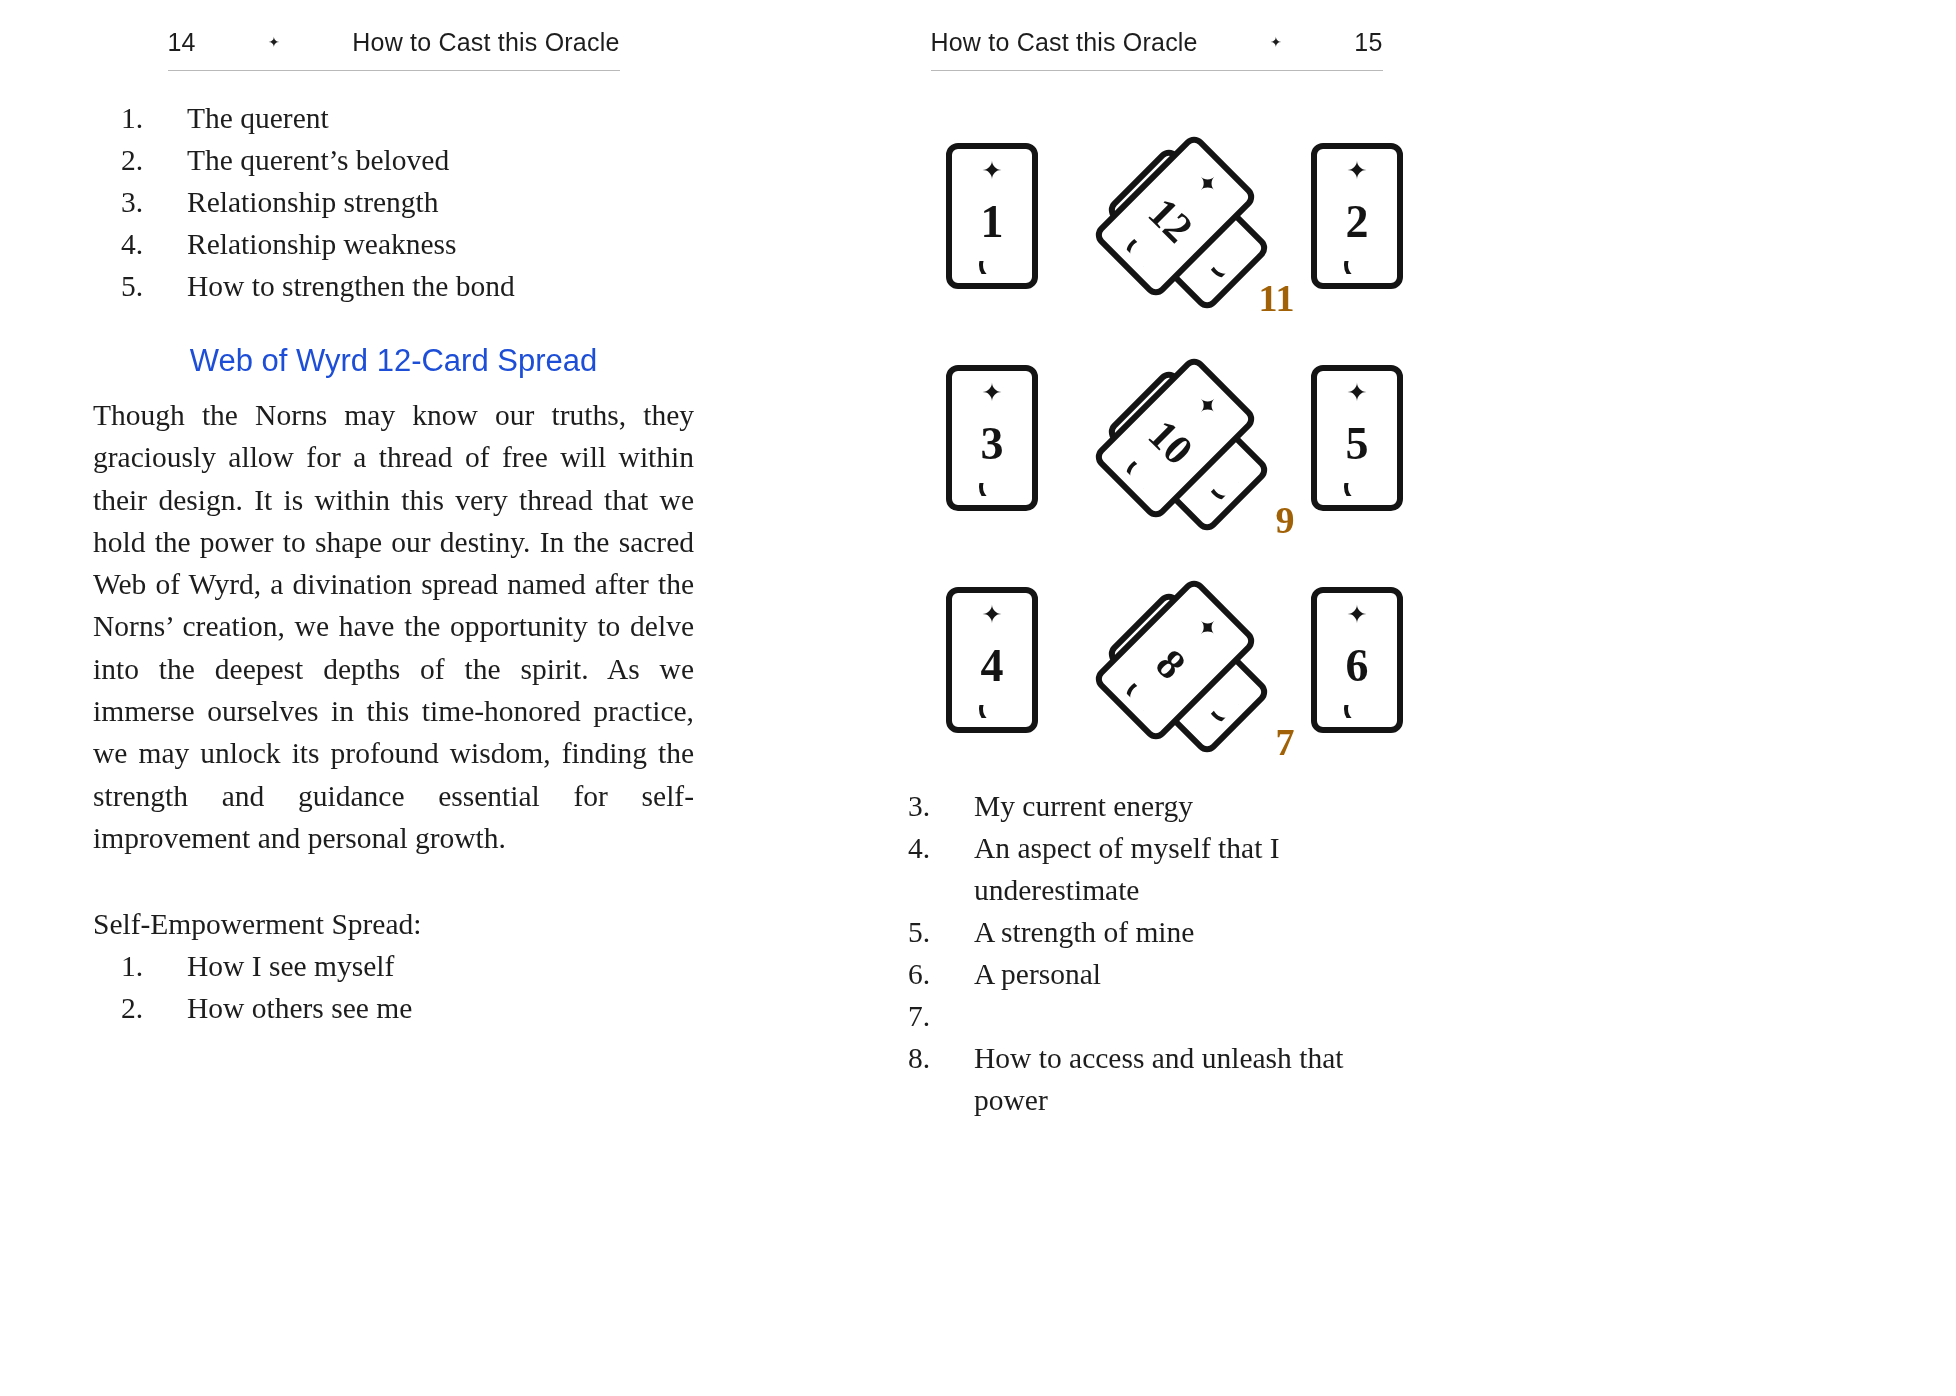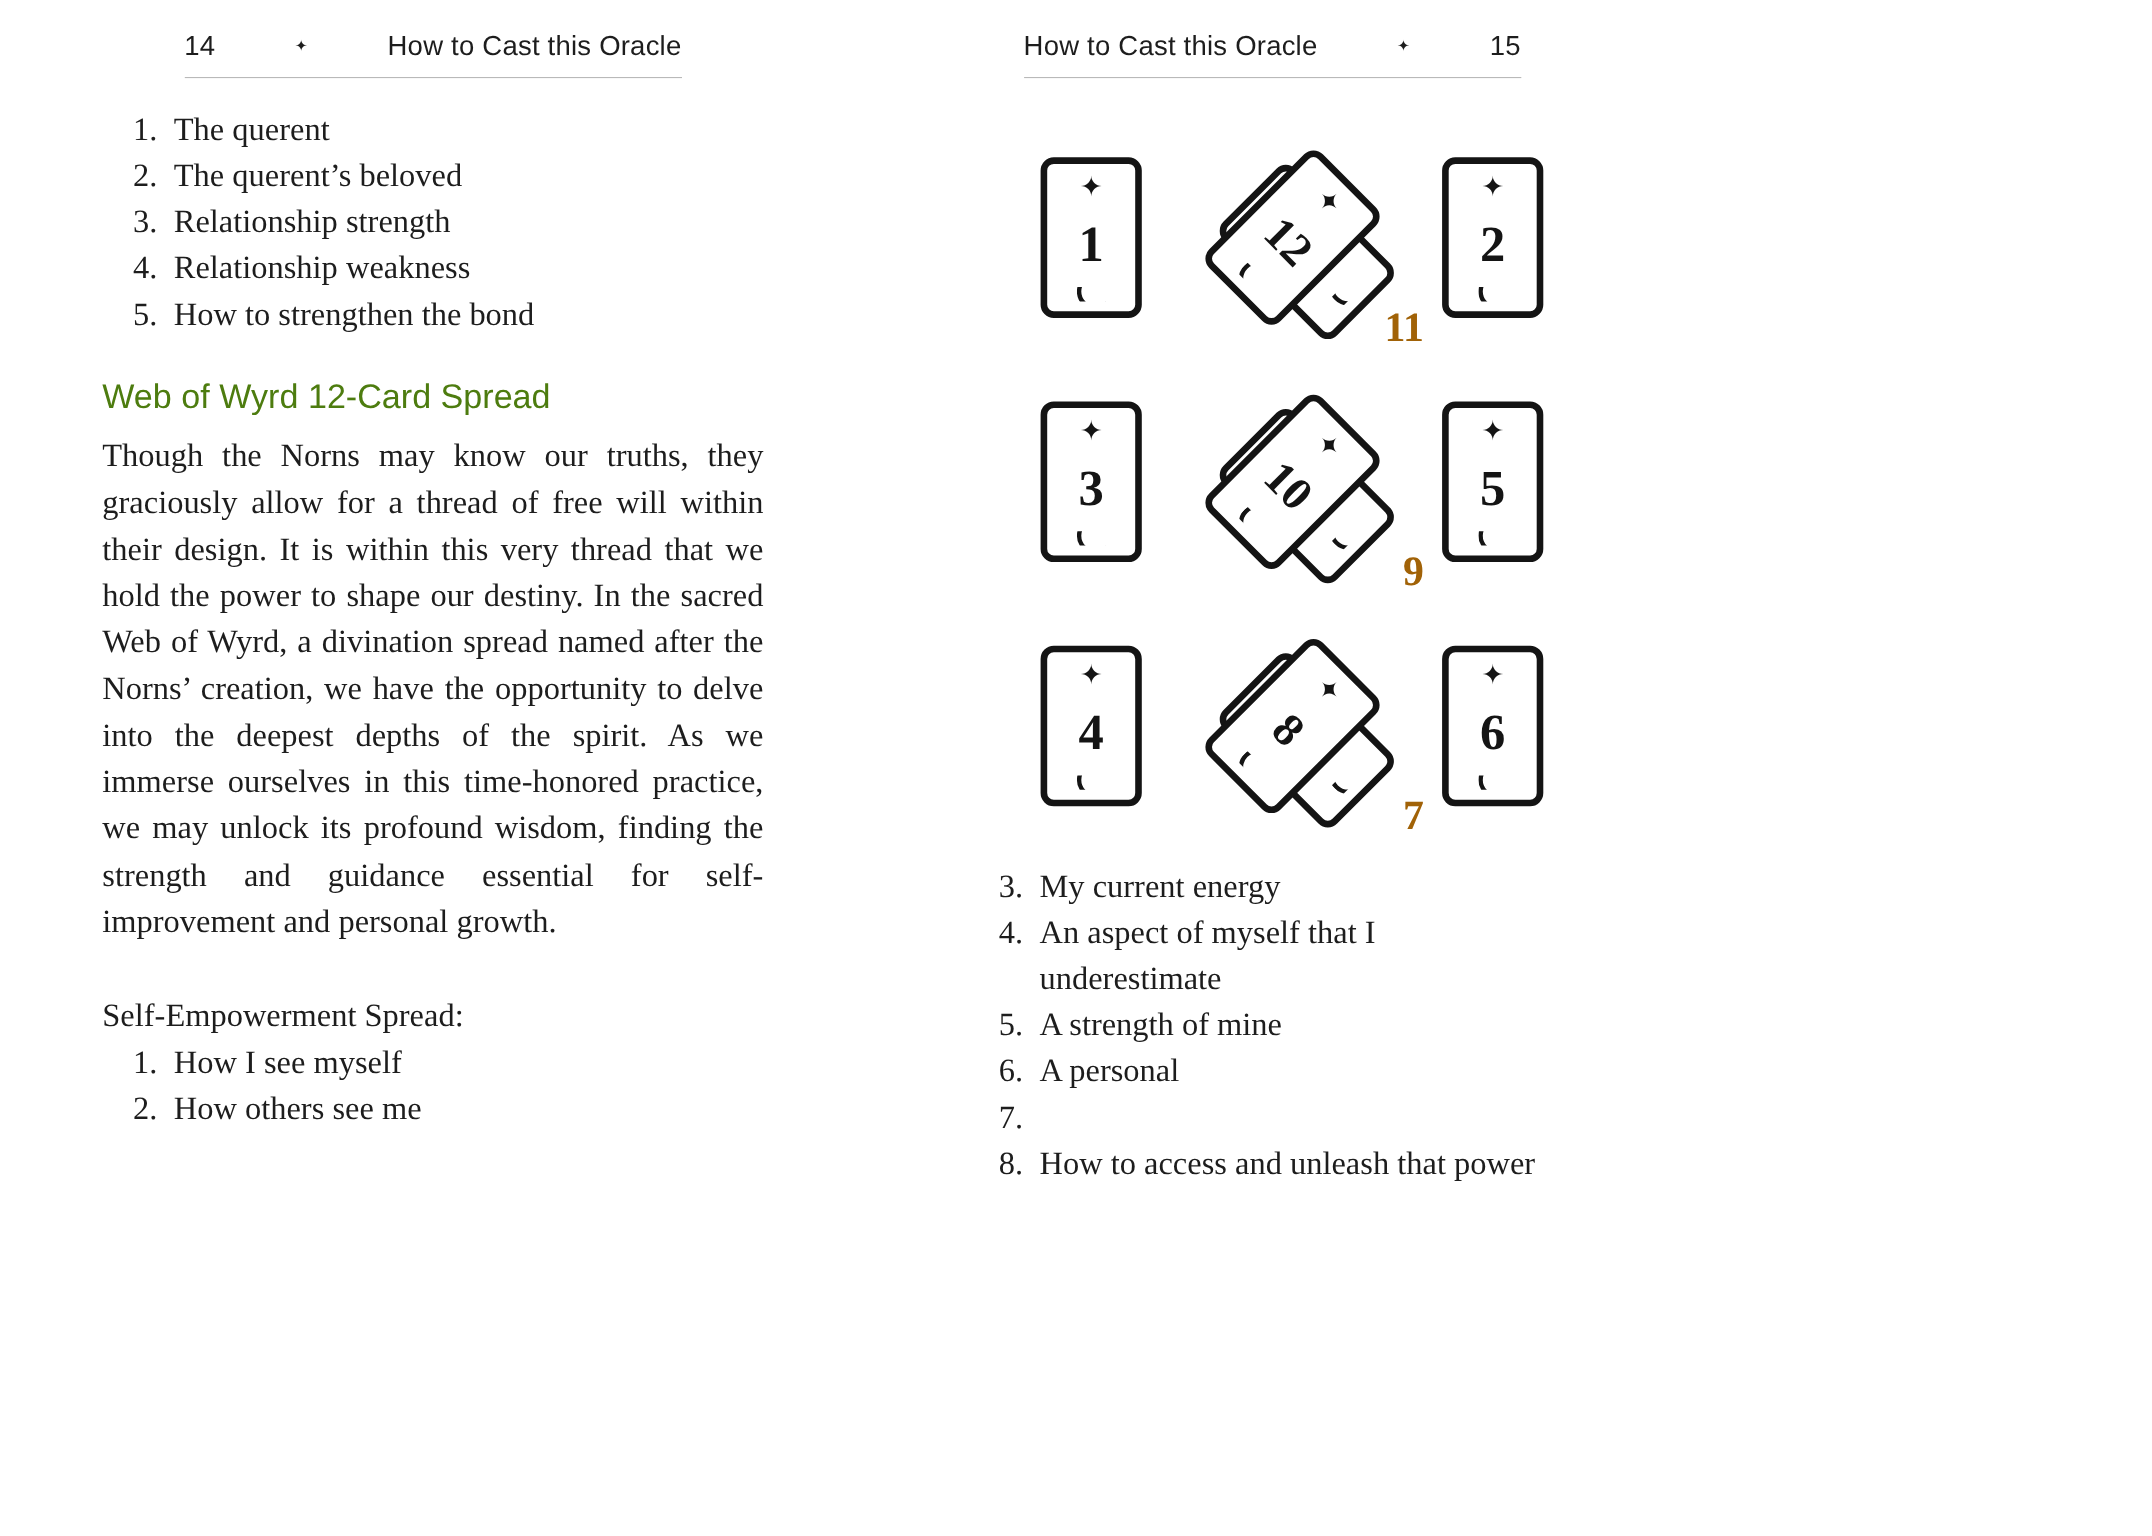--- a/index.html
+++ b/index.html
@@ -23,29 +23,30 @@
     border-bottom:1.5px solid #b9b9b9;
     margin:0 auto; width:452px;
   }
   .diamond { font-size:14px; position:relative; top:-4px; }
 
   
   .num-list { margin-top:26px; }
   .page-left .num-list { padding-left:18px; }
   .list-item { display:flex; font-size:29.5px; line-height:42px; }
   .li-num { width:32px; text-align:right; margin-right:15px; flex:none; }
-  .li-text { white-space:nowrap; }
+  .li-text { white-space:nowrap;margin-left:29px; }
   .page-right .reading-list .li-text { white-space:normal; }
 
   .section-heading {
     margin-top:36px;
+    text-align:center;
     font-family:"Liberation Sans", sans-serif;
     font-weight:400;
     font-size:31px;
-    color:#4d7c0f;
+    color:#1d4ed8;
   }
   .body-paragraph {
     margin-top:15px;
     font-size:29.5px;
     line-height:42.3px;
     text-align:justify;
   }
   .reading-title { margin-top:44px; font-size:29.5px; line-height:42px; }
 
   

